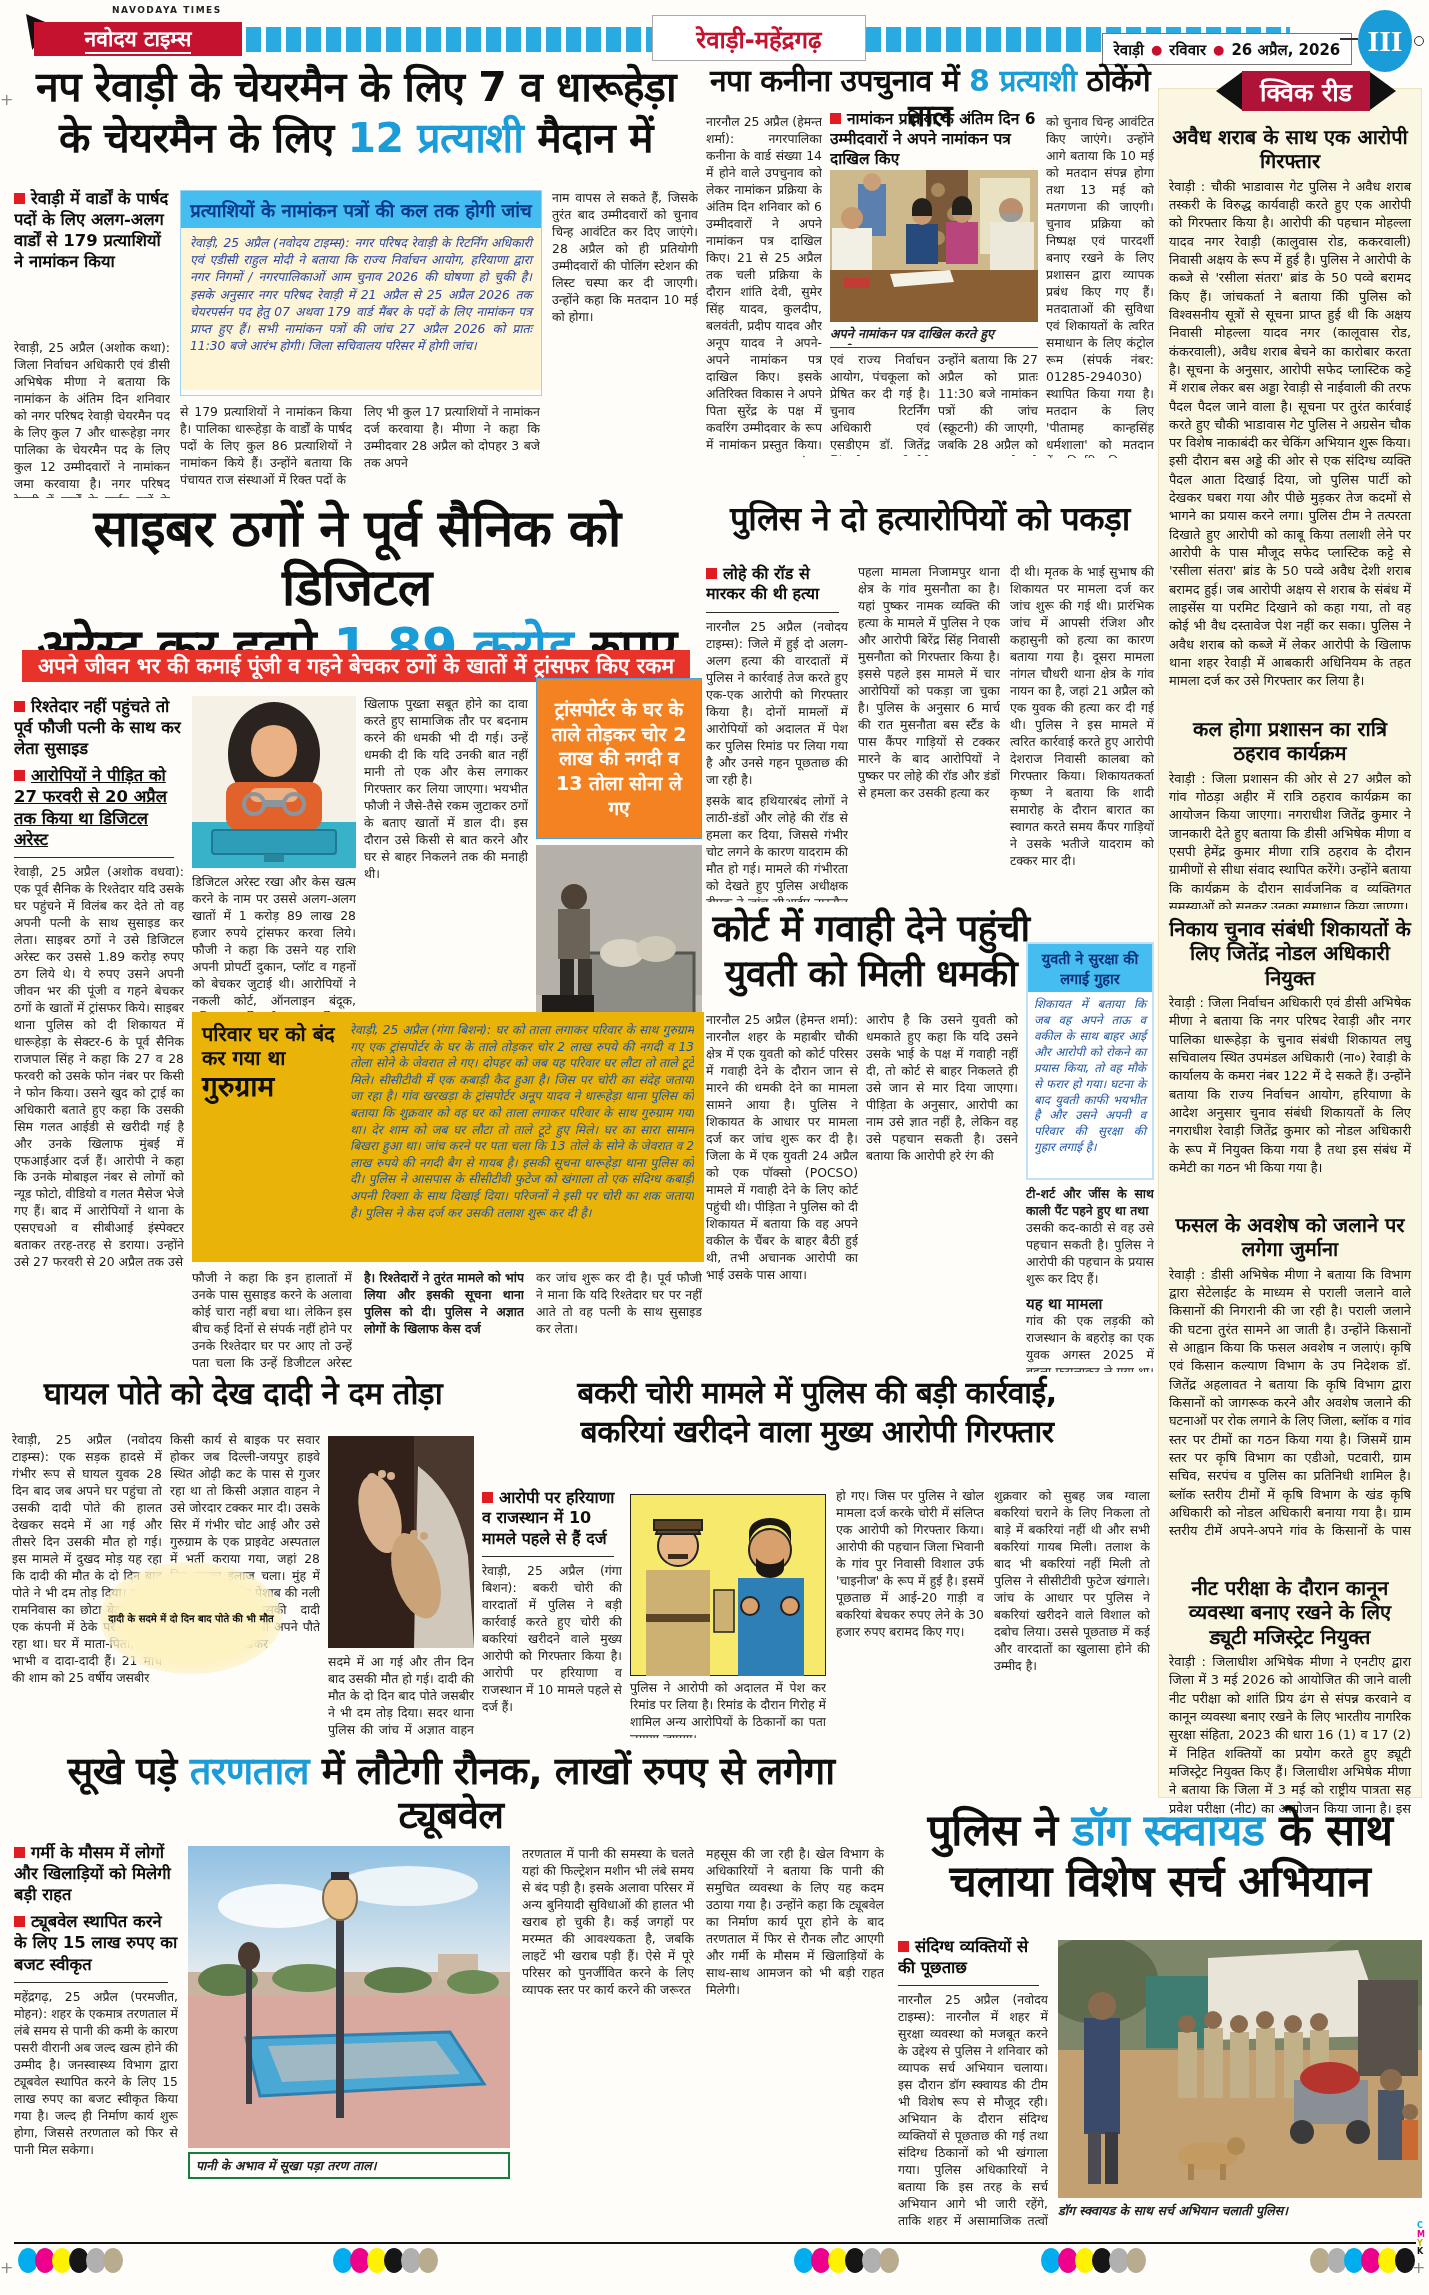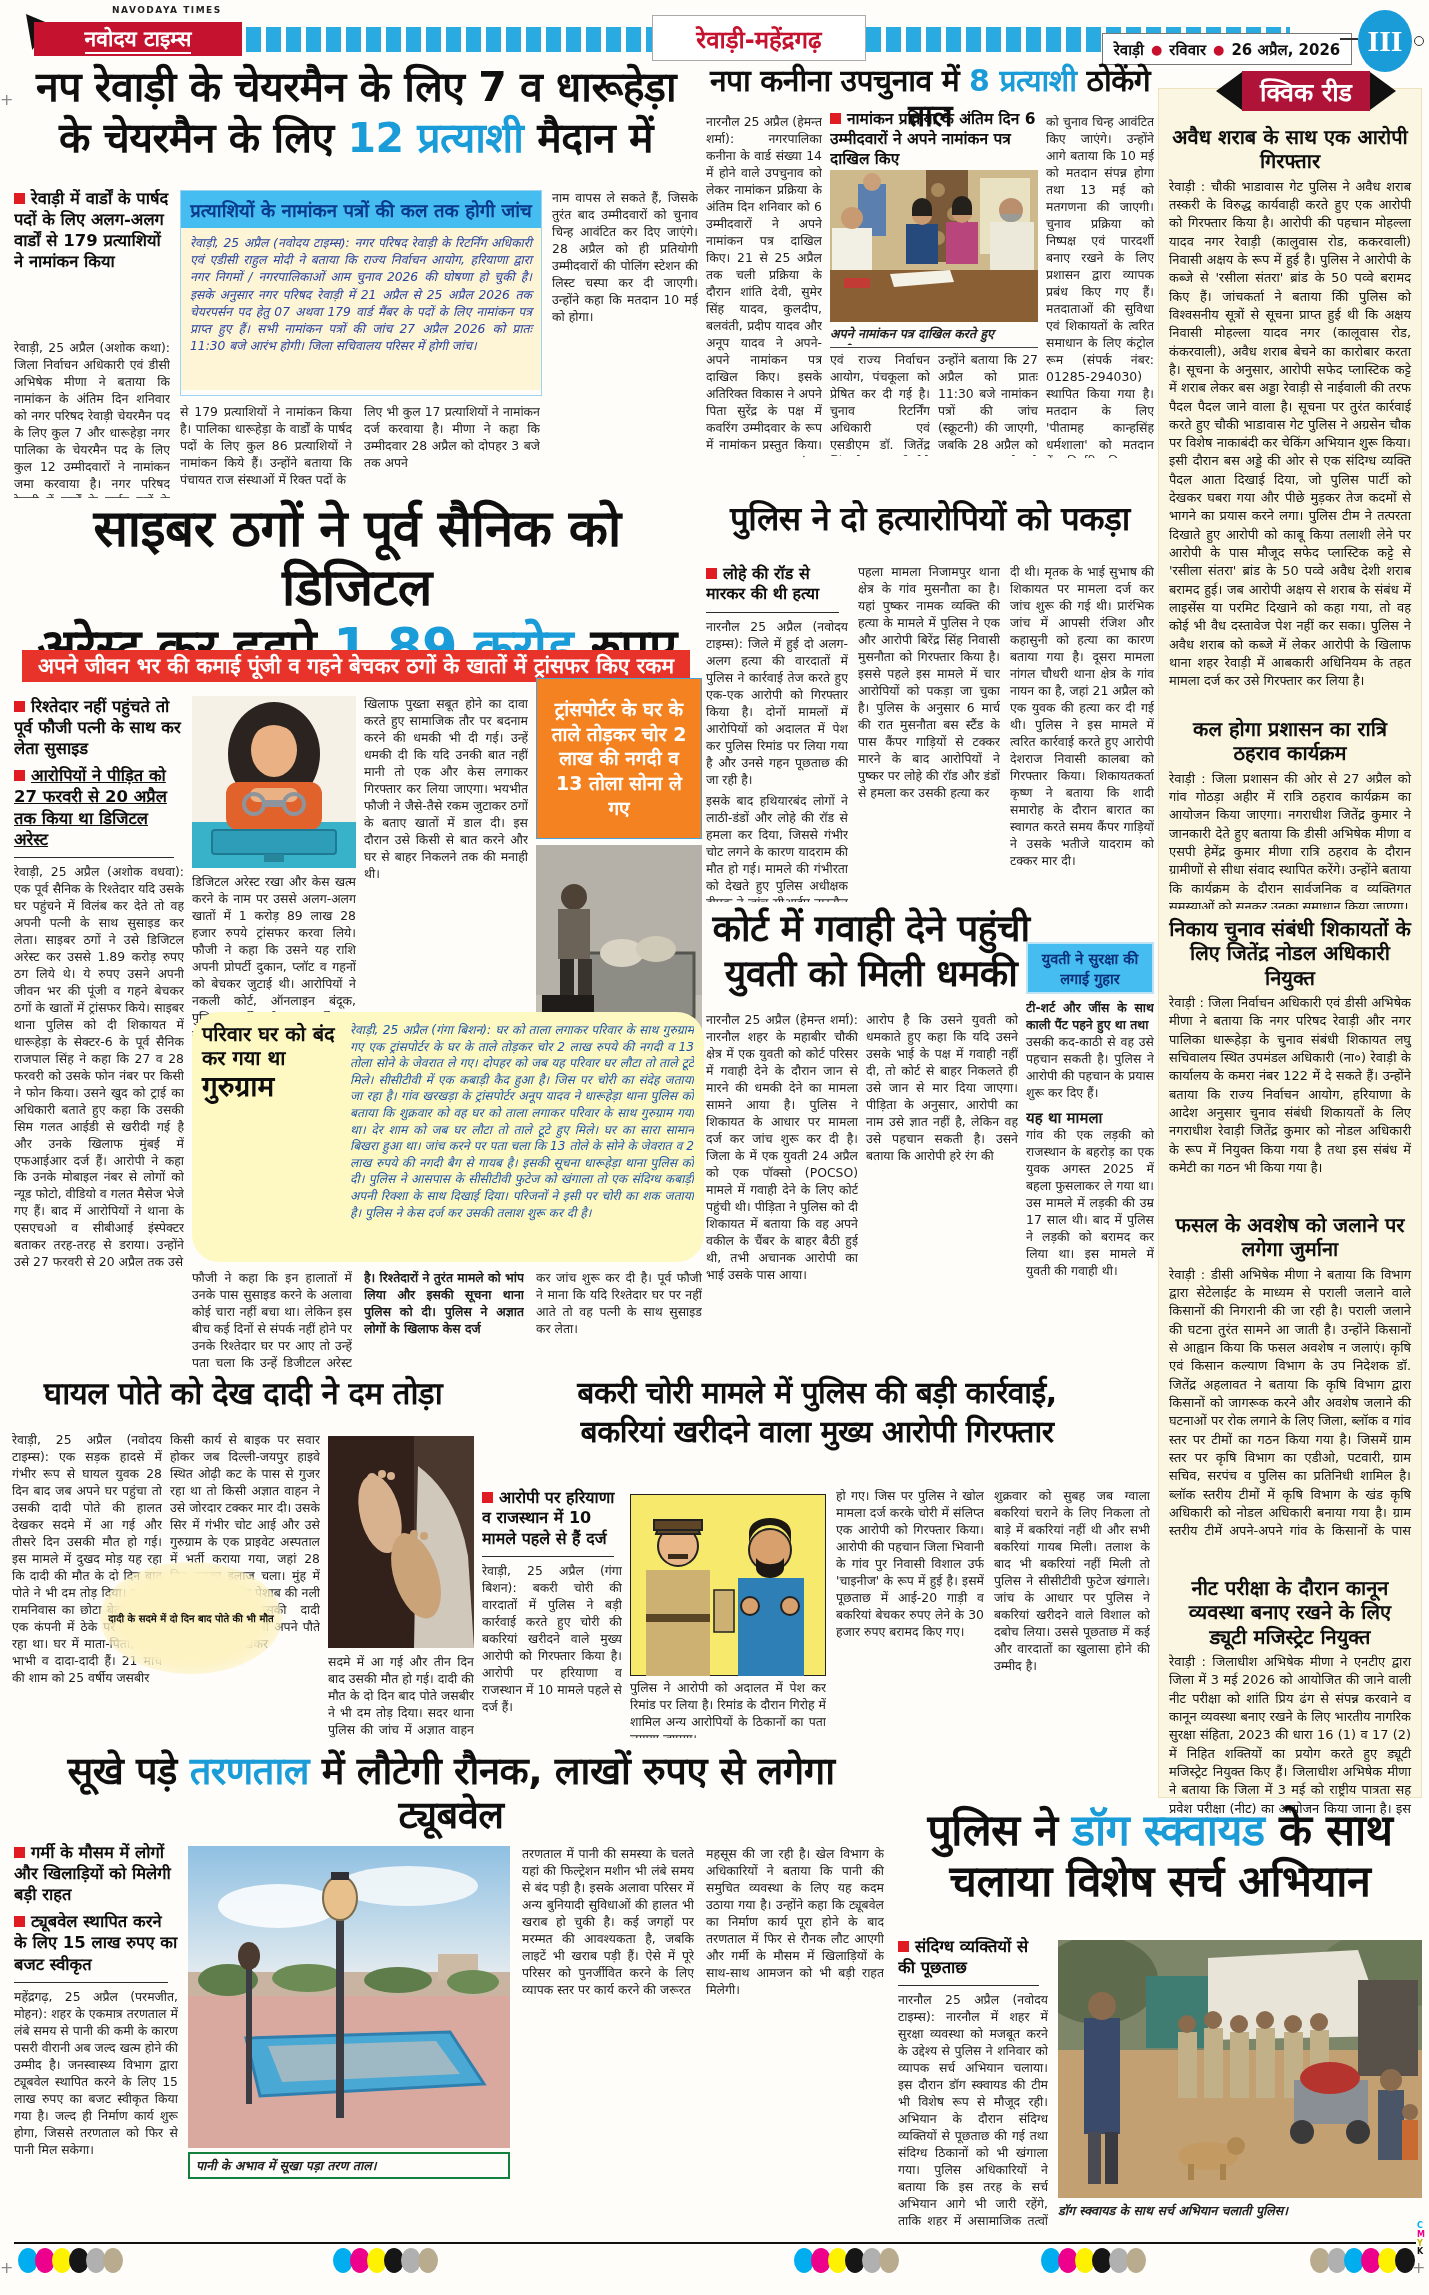--- a/index.html
+++ b/index.html
@@ -18,21 +18,21 @@
   .qr-banner{display:flex;align-items:center;justify-content:center;}
   .qr-title{font-weight:800;font-size:20px;line-height:1.22;text-align:center;color:#0f0f0f;padding:8px 8px 2px;}
   .qr-body{font-size:12.9px;line-height:1.42;text-align:justify;padding:2px 10px 0;color:#171717;overflow:hidden;}
   .tri-l{width:0;height:0;border-top:19px solid transparent;border-bottom:19px solid transparent;border-right:26px solid #111;}
   .tri-r{width:0;height:0;border-top:19px solid transparent;border-bottom:19px solid transparent;border-left:26px solid #111;}
   .infobox{border:1px solid #9bd4f2;}
   .infobox .hd{background:#45bdf0;color:#0a3a8e;font-weight:800;font-size:18.5px;text-align:center;padding:6px 4px;}
   .infobox .bd{background:#fdf5d6;color:#2b45a0;font-style:italic;font-size:12.3px;line-height:1.4;text-align:justify;padding:7px 9px;overflow:hidden;}
   .redstrip{background:#e8332a;color:#fff;font-weight:800;font-size:21px;text-align:center;line-height:1.25;padding:3px 6px;}
   .orangebox{background:#f58220;color:#fff;font-weight:800;font-size:19px;text-align:center;line-height:1.3;padding:18px 6px;border:1px solid #4aa3d8;}
-  .panel{background:#fef9c3;border-radius:27px;}
+  .panel{background:#eab308;}
   .panel .pt{font-weight:800;color:#0f0f0f;line-height:1.2;}
   .panel .pb{color:#1b55a8;font-style:italic;font-size:12.2px;line-height:1.36;text-align:justify;overflow:hidden;}
   .cbox{border:2px solid #bfe3f5;background:#fff;}
   .cbox .hd{background:#45bdf0;color:#0a2f7a;font-weight:800;font-size:14.5px;text-align:center;padding:4px 2px;}
   .cbox .bd{color:#1b55a8;font-style:italic;font-size:11.8px;line-height:1.35;text-align:justify;padding:5px 6px;overflow:hidden;}
   .circlehl{background:radial-gradient(ellipse at center,#fdf2c2 55%,rgba(253,242,194,0));border-radius:50%;
             display:flex;align-items:center;justify-content:center;text-align:center;font-weight:800;font-size:10px;line-height:1.3;color:#111;}
   .ov{display:inline-block;width:20px;height:25px;border-radius:50%;margin-right:-3px;}
   .capbox{border:2px solid #15803d;padding:3px 6px;}
   .datebox{background:#fff;border:1px solid #777;display:flex;align-items:center;justify-content:center;gap:7px;font-weight:700;font-size:15px;color:#111;}
@@ -235,20 +235,21 @@
   </div>
 
   <div class="b" style="left:706px;top:908px;width:448px;height:466px;">
     <div class="hl" style="width:330px;font-size:37px;">कोर्ट में गवाही देने पहुंची</div>
     <div class="hl" style="width:330px;font-size:37px;margin-top:2px;">युवती को मिली धमकी</div>
     <div class="b body" style="left:0;top:104px;width:152px;height:358px;">नारनौल 25 अप्रैल (हेमन्त शर्मा): नारनौल शहर के महाबीर चौकी क्षेत्र में एक युवती को कोर्ट परिसर में गवाही देने के दौरान जान से मारने की धमकी देने का मामला सामने आया है। पुलिस ने शिकायत के आधार पर मामला दर्ज कर जांच शुरू कर दी है। जिला के में एक युवती 24 अप्रैल को एक पॉक्सो (POCSO) मामले में गवाही देने के लिए कोर्ट पहुंची थी। पीड़िता ने पुलिस को दी शिकायत में बताया कि वह अपने वकील के चैंबर के बाहर बैठी हुई थी, तभी अचानक आरोपी का भाई उसके पास आया।</div>
     <div class="b body" style="left:160px;top:104px;width:152px;height:358px;">आरोप है कि उसने युवती को धमकाते हुए कहा कि यदि उसने उसके भाई के पक्ष में गवाही नहीं दी, तो कोर्ट से बाहर निकलते ही उसे जान से मार दिया जाएगा। पीड़िता के अनुसार, आरोपी का नाम उसे ज्ञात नहीं है, लेकिन वह उसे पहचान सकती है। उसने बताया कि आरोपी हरे रंग की</div>
     <div class="b" style="left:320px;top:34px;width:128px;height:430px;overflow:hidden;">
       <div class="cbox">
         <div class="hd">युवती ने सुरक्षा की लगाई गुहार</div>
+        <div class="bd" style="height:176px;">शिकायत में बताया कि जब वह अपने ताऊ व वकील के साथ बाहर आई और आरोपी को रोकने का प्रयास किया, तो वह मौके से फरार हो गया। घटना के बाद युवती काफी भयभीत है और उसने अपनी व परिवार की सुरक्षा की गुहार लगाई है।</div>
       </div>
       <div class="body" style="font-weight:700;margin-top:6px;">टी-शर्ट और जींस के साथ काली पैंट पहने हुए था तथा</div>
       <div class="body">उसकी कद-काठी से वह उसे पहचान सकती है। पुलिस ने आरोपी की पहचान के प्रयास शुरू कर दिए हैं।</div>
       <div style="font-weight:800;font-size:15px;margin-top:5px;">यह था मामला</div>
       <div class="body">गांव की एक लड़की को राजस्थान के बहरोड़ का एक युवक अगस्त 2025 में बहला फुसलाकर ले गया था। उस मामले में लड़की की उम्र 17 साल थी। बाद में पुलिस ने लड़की को बरामद कर लिया था। इस मामले में युवती की गवाही थी।</div>
     </div>
   </div>
 
   <div class="b" style="left:12px;top:1376px;width:462px;height:368px;">
     <div class="hl" style="font-size:31px;">घायल पोते को देख दादी ने दम तोड़ा</div>

